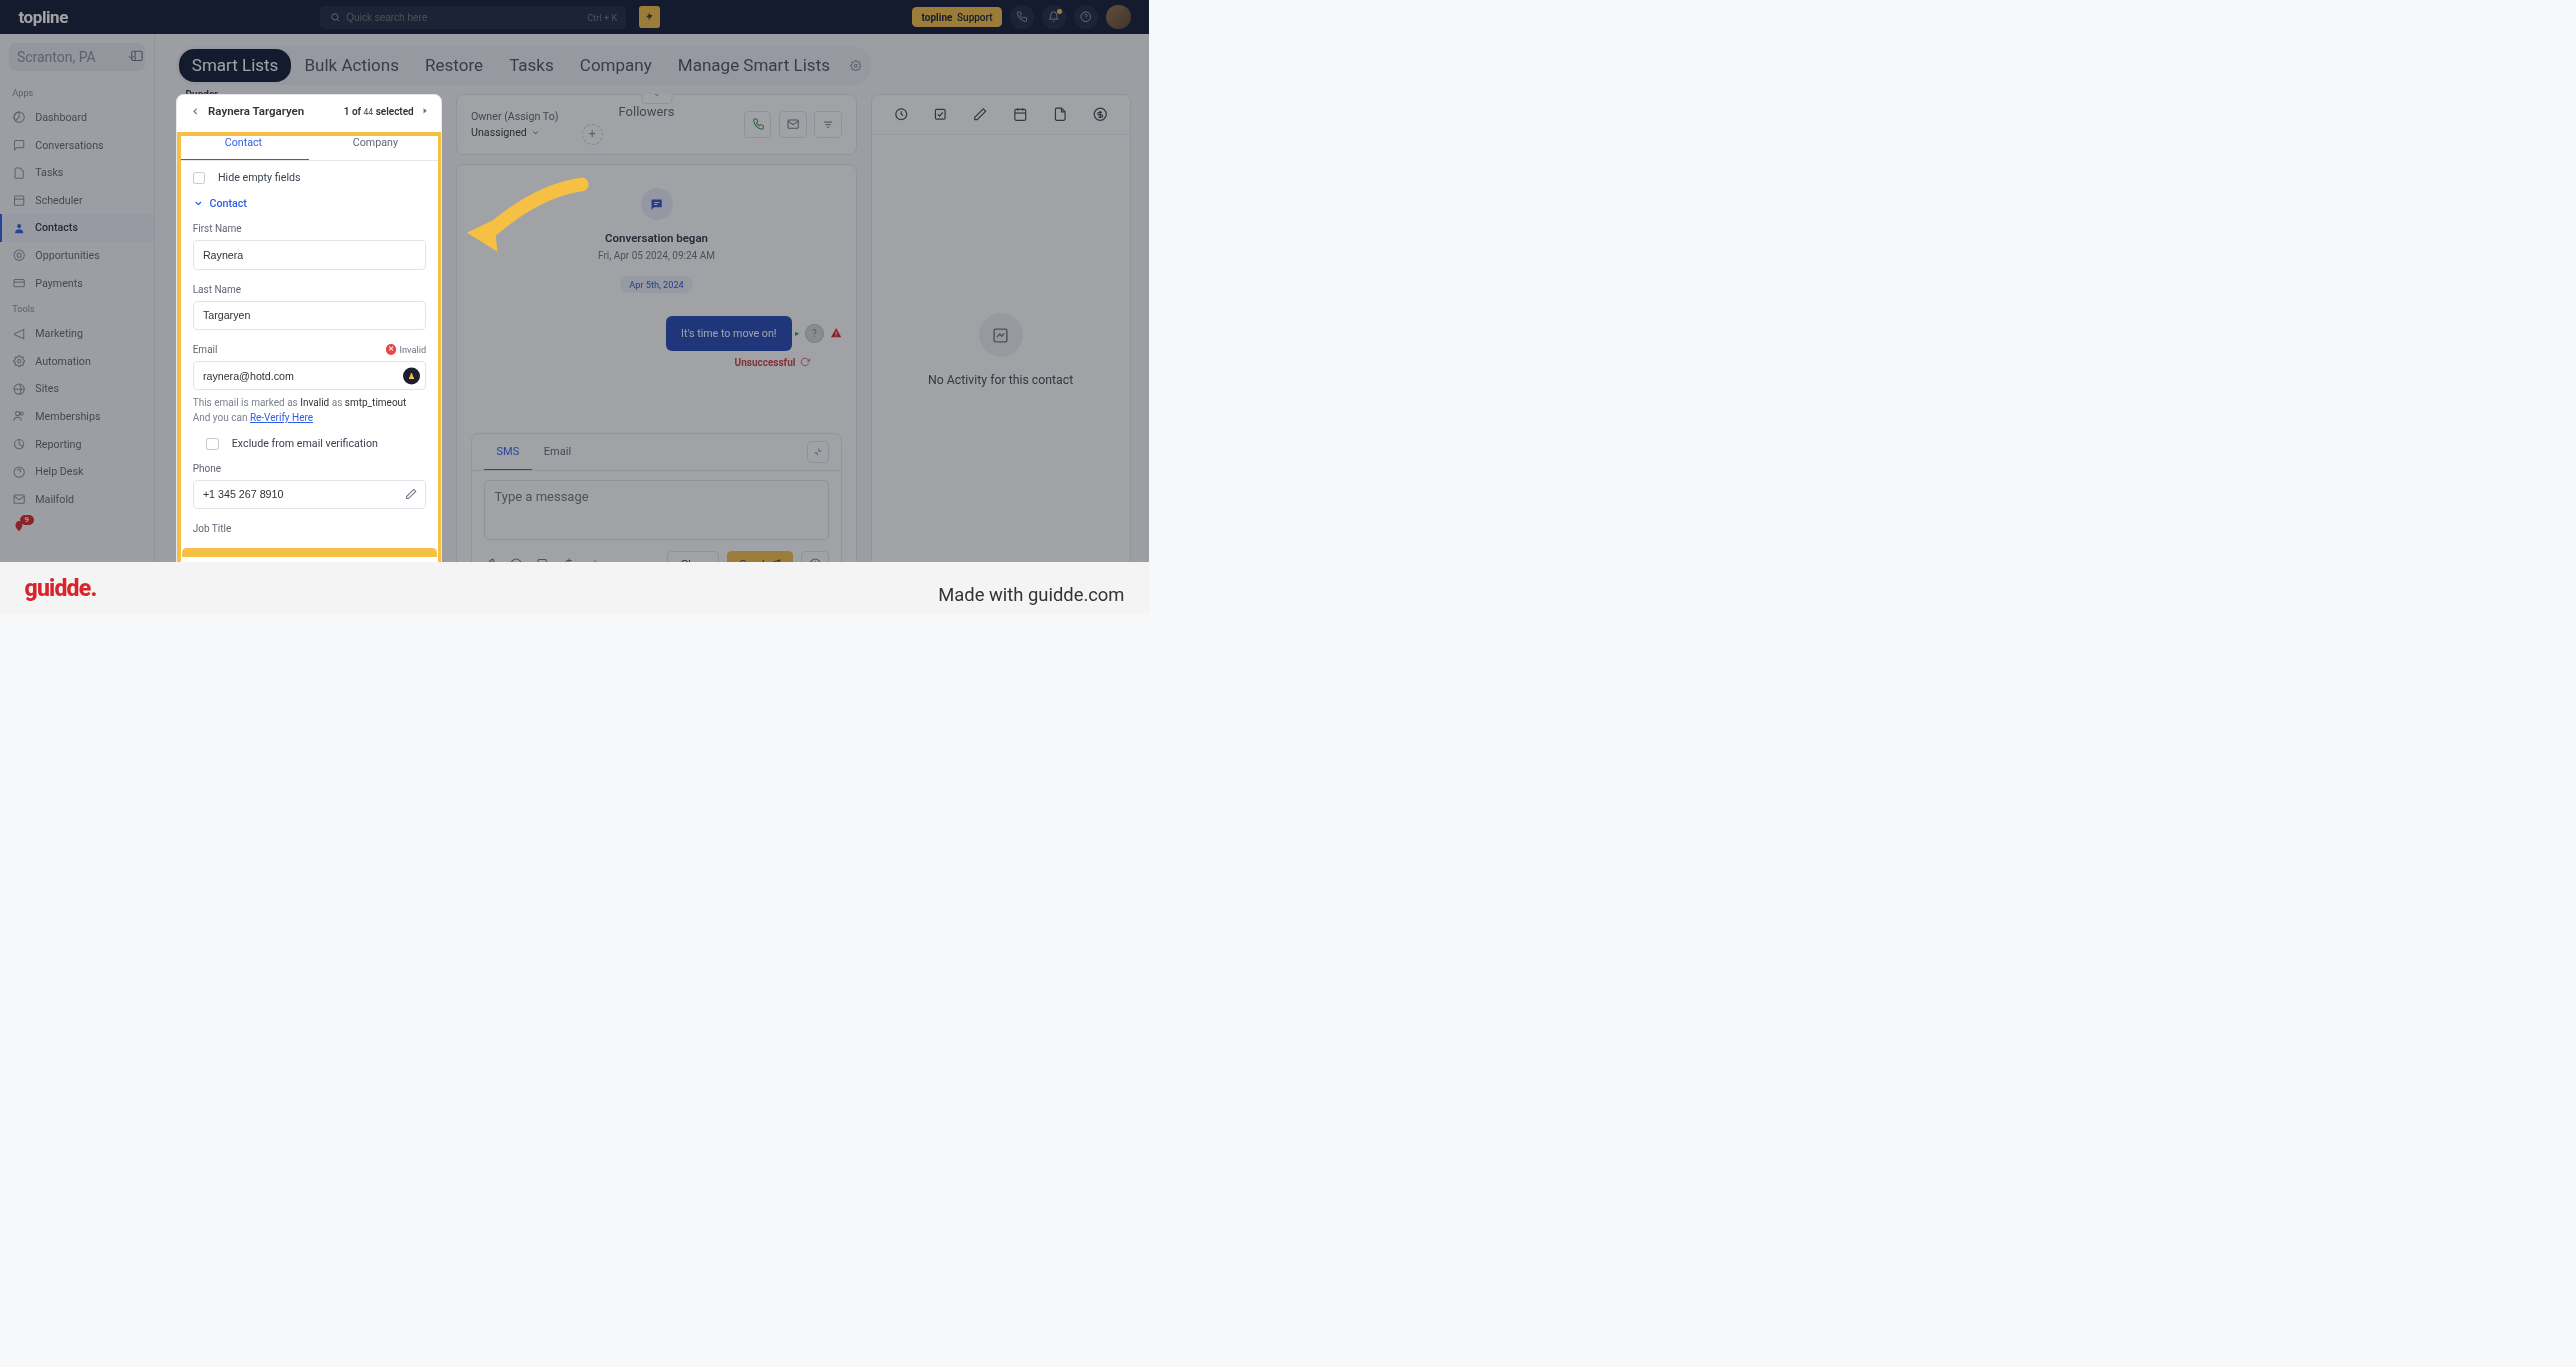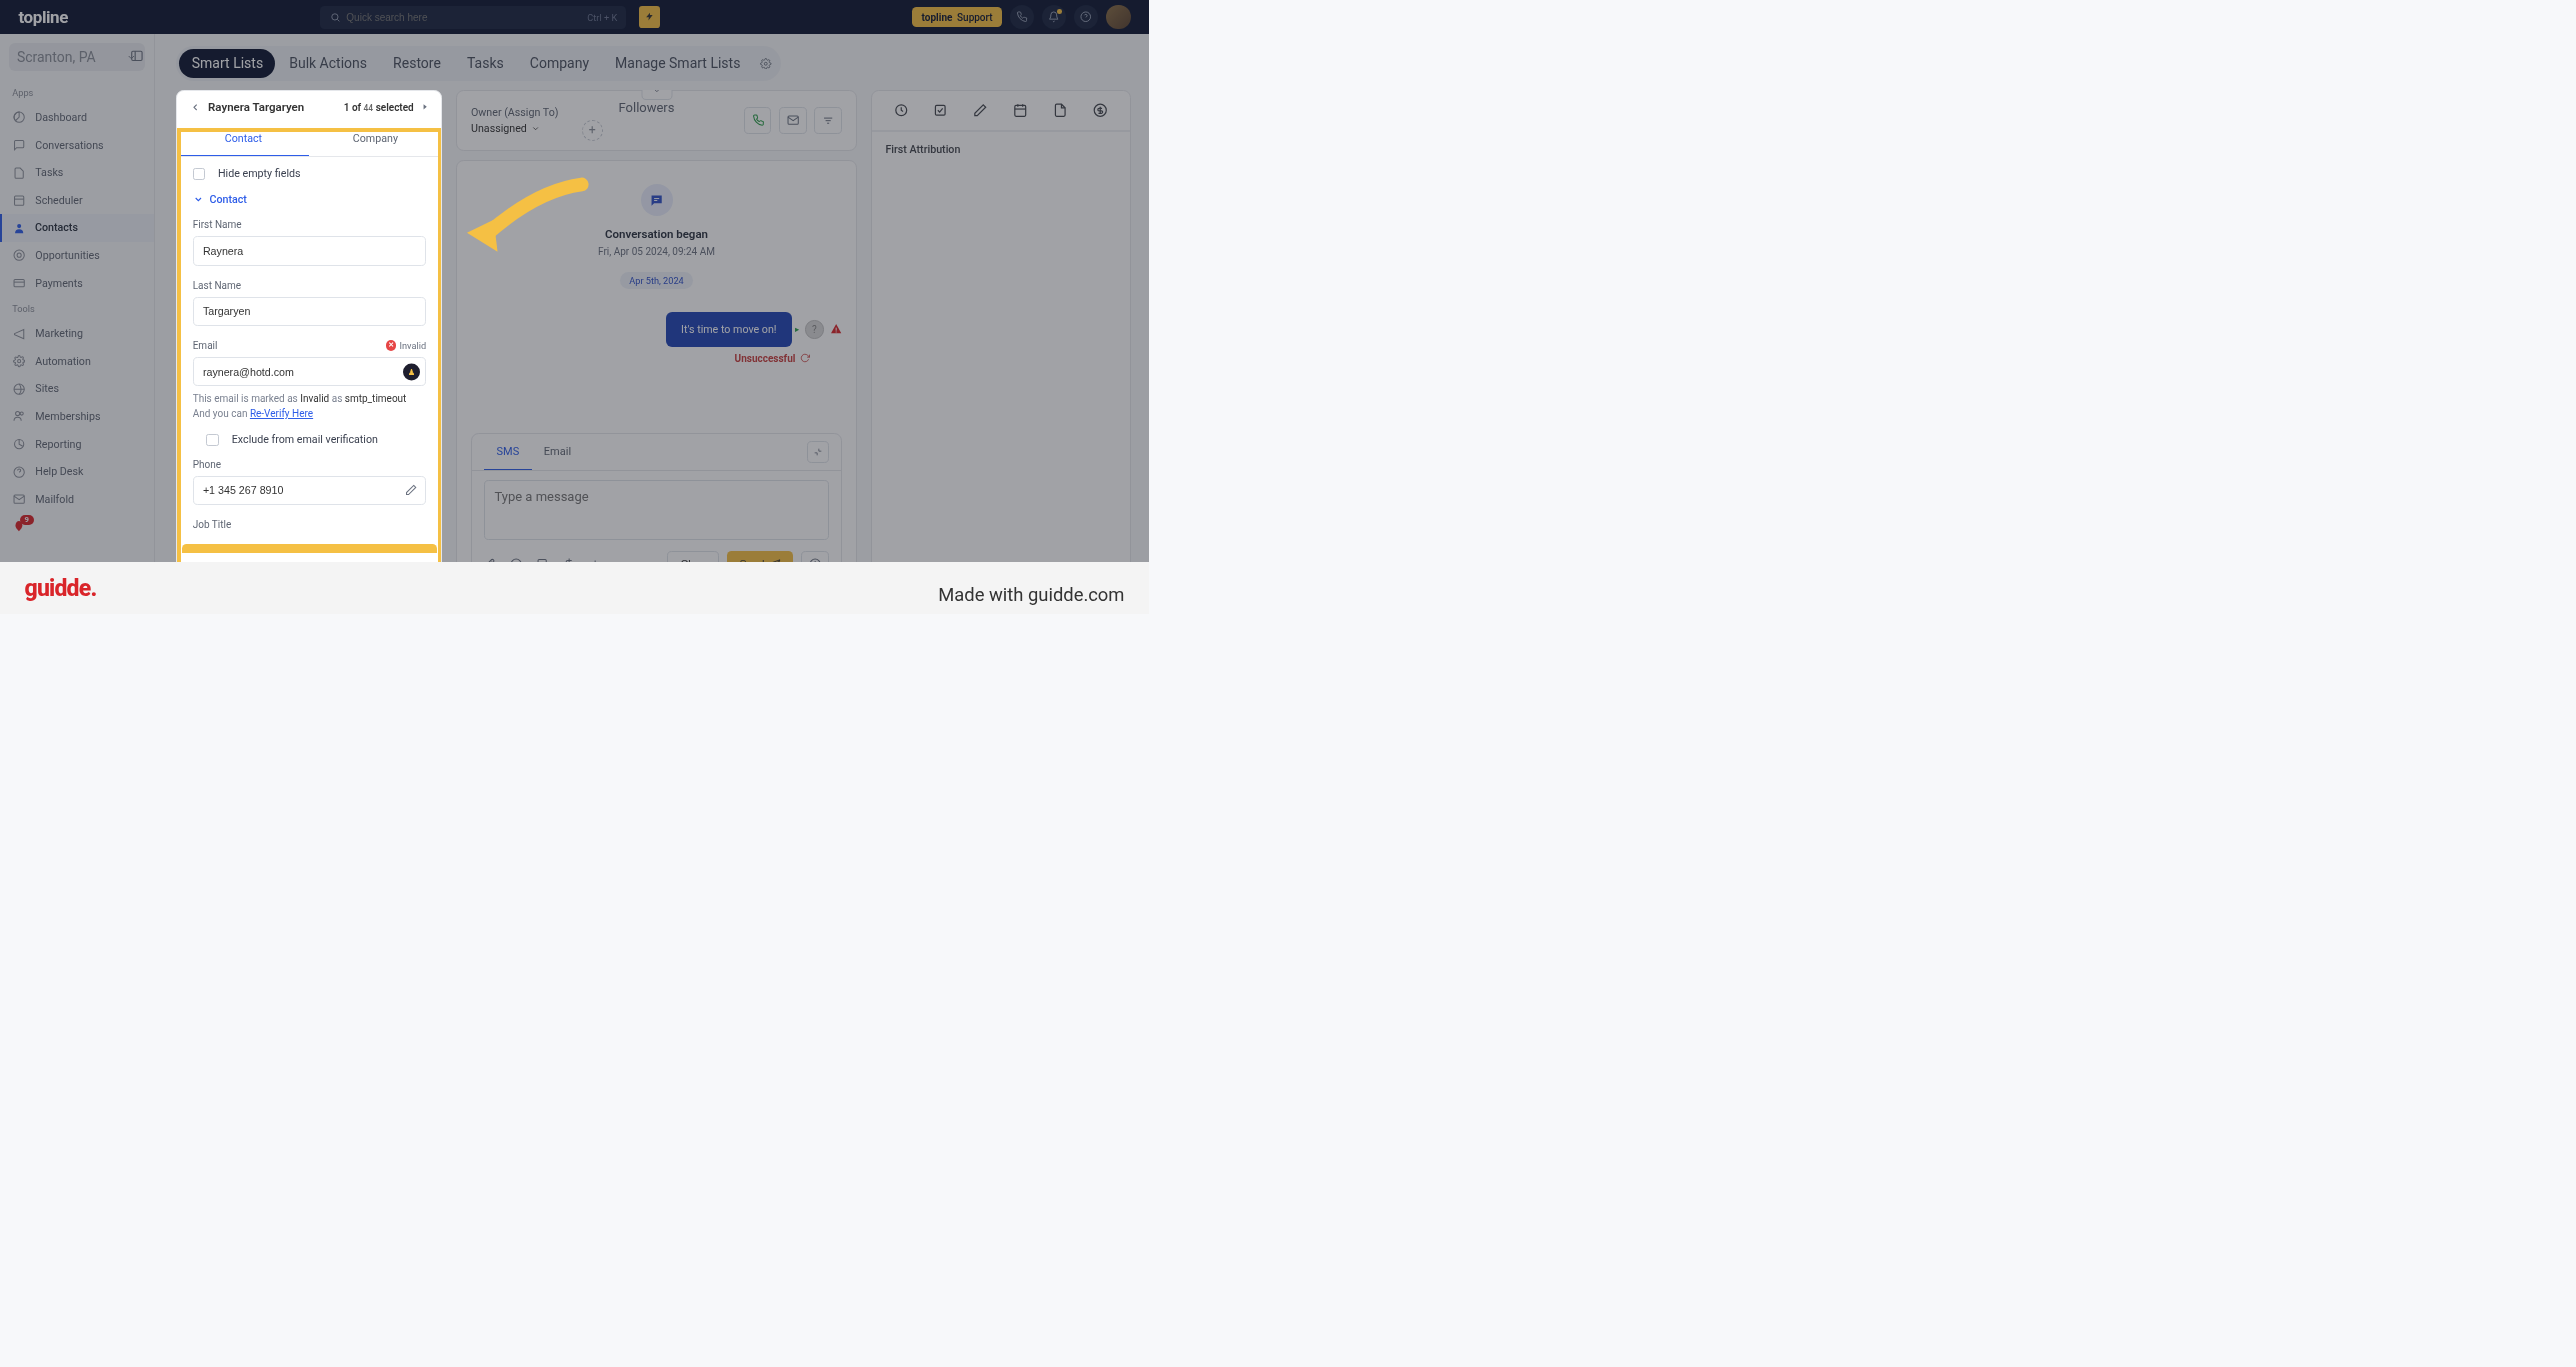--- a/index.html
+++ b/index.html
@@ -31,21 +31,21 @@
 .nav-item.active { background: #eef2f9; color: #2b3340; font-weight: 500; border-left: 2.3px solid #2e5de8; padding-left: 10px; }
 .nav-item.launch { position: relative; }
 .nav-item.launch .count { position: absolute; top: 1.5px; left: 20px; background: #d9252a; color: #fff; font-size: 7.7px; font-weight: 700; border-radius: 7.7px; padding: 0.8px 4.6px; }
 .nav-icon { width: 13.8px; height: 13.8px; display: inline-flex; align-items: center; justify-content: center; color: #8a8f99; }
 
 
 .main { position: absolute; left: 155px; right: 0; top: 34px; bottom: 0; padding: 12.3px 18.4px 12.3px 21.4px; display: flex; flex-direction: column; gap: 9.2px; }
 
 
 .tabbar { display: inline-flex; background: #edf0f4; border-radius: 18.4px; padding: 3.1px; gap: 1.5px; align-items: center; }
-.tabbar .tab { padding: 6.1px 12.3px; font-size: 14px; color: #4a5160; border-radius: 15.3px; cursor: pointer; }
+.tabbar .tab { padding: 6.1px 12.3px; font-size: 17px; color: #4a5160; border-radius: 15.3px; cursor: pointer; }
 .tabbar .tab.active { background: #0e1833; color: #fff; }
 .tabbar .gear { padding: 6.1px; color: #6b7280; }
 
 
 .content { display: flex; gap: 13.8px; flex: 1; overflow: hidden; }
 
 
 .left-card { width: 266px; background: #fff; border: 0.8px solid #e5e7eb; border-radius: 7.7px; display: flex; flex-direction: column; overflow: hidden; position: relative; }
 .highlight-frame { position: absolute; border: 4.6px solid #f5c044; top: 37px; left: -0.8px; right: -0.8px; bottom: -0.8px; pointer-events: none; border-radius: 0 0 7.7px 7.7px; }
 .left-header { display: flex; align-items: center; padding: 9.2px 12.3px; gap: 7.7px; }
@@ -609,20 +609,29 @@
               </svg>
             </span>
           <span class="rt">
               <svg width="14.5" height="14.5" viewBox="0 0 24 24" fill="none" stroke="currentColor" stroke-width="2">
                 <circle cx="12" cy="12" r="10"></circle>
                 <line x1="12" y1="6" x2="12" y2="18"></line>
                 <path d="M15 9H10a2 2 0 000 4h4a2 2 0 010 4H9"></path>
               </svg>
             </span>
         </div>
+        <div class="right-empty">
+          <div class="circle">
+              <svg width="17" height="17" viewBox="0 0 24 24" fill="none" stroke="currentColor" stroke-width="2">
+                <rect x="3" y="3" width="18" height="18" rx="2"></rect>
+                <polyline points="7 14 11 10 14 13 17 9"></polyline>
+              </svg>
+            </div>
+          <div>No Activity for this contact</div>
+        </div>
         <div class="right-footer">
           <div class="ft">First Attribution</div>
         </div>
       </div>
 
     </div>
   </div>
 
   <svg class="arrow" style="left:444px; top:175px;" width="153" height="100" viewBox="0 0 200 130">
     <path d="M 180 12 Q 120 20 55 78" stroke="#f5c044" stroke-width="18" fill="none" stroke-linecap="round"></path>

